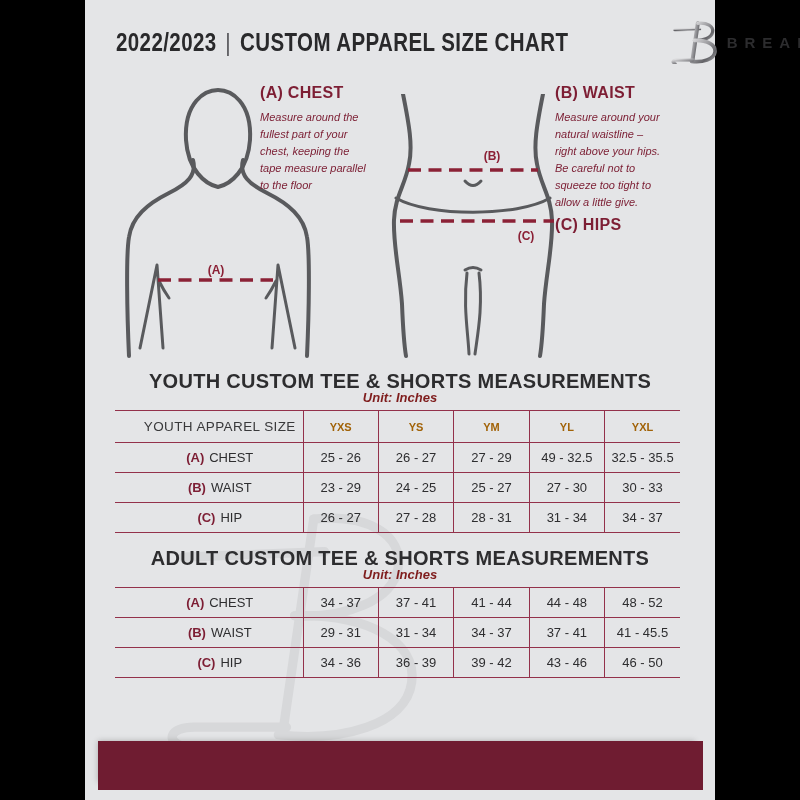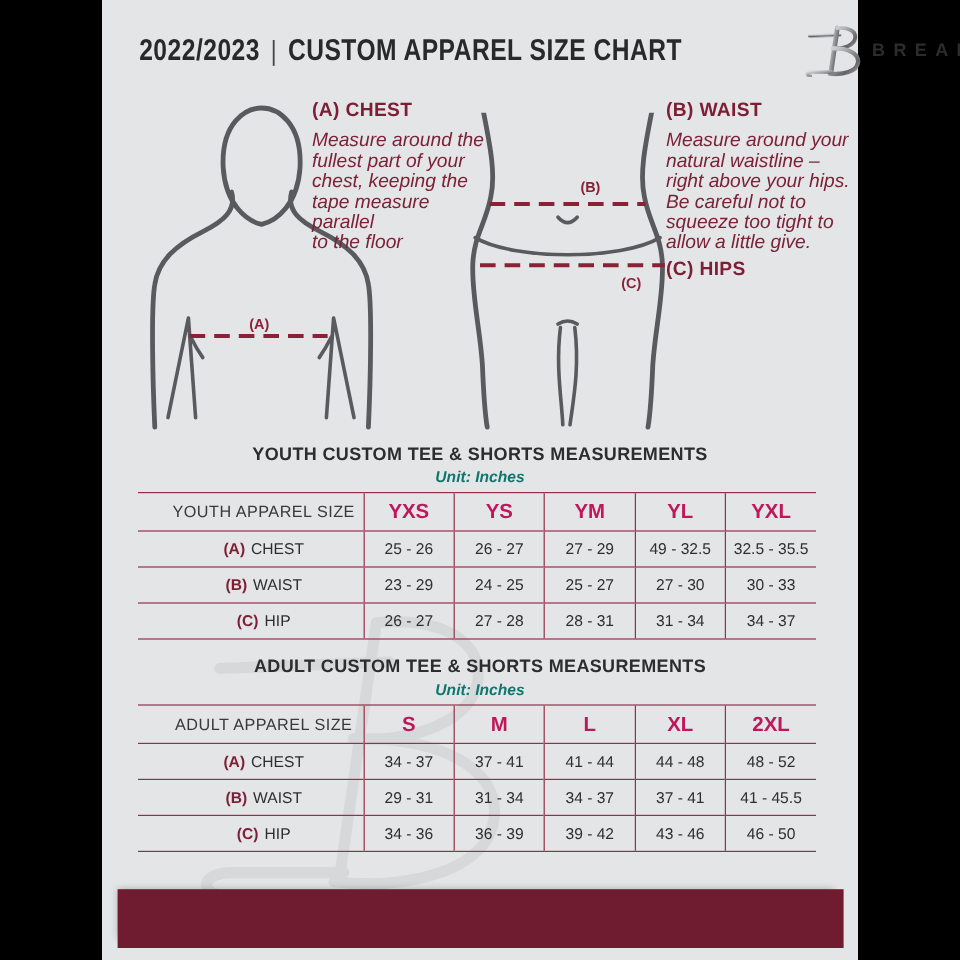--- a/index.html
+++ b/index.html
@@ -27,61 +27,61 @@
     font-weight:bold;font-size:15px;letter-spacing:7px;color:#2c2c2e;
     white-space:nowrap;margin-right:-7px;
   }
   
   .msec{position:absolute;z-index:2}
   #sec-chest{left:175px;top:84px;width:152px}
   #sec-waist{left:470px;top:84px;width:155px}
   #sec-hips{left:470px;top:216px;width:155px}
   .m-heading{font-weight:bold;font-size:16px;color:#7d1e34;letter-spacing:.3px}
   .m-desc{
-    margin-top:7px;font-style:italic;font-size:16px;line-height:17px;
+    margin-top:7px;font-style:italic;font-size:11px;line-height:17px;
     color:#7d2136;white-space:pre-line;
   }
   
   .fig{position:absolute;z-index:1}
   #fig-upper{left:38px;top:82px;width:202px;height:278px}
   #fig-lower{left:303px;top:94px;width:170px;height:266px}
   .fig path{fill:none;stroke:#595a5d;stroke-width:4;stroke-linecap:round;stroke-linejoin:round}
   .fig path.thin{stroke-width:3}
   .fig .dash{stroke:#8b2136;stroke-width:3.4;stroke-dasharray:13 7.5;stroke-linecap:butt}
   .fig text{
     fill:#8b2136;font-weight:bold;font-size:12px;
     font-family:"Liberation Sans", sans-serif;text-anchor:middle;
   }
   
   .tbl-title{
     position:absolute;left:0;width:100%;text-align:center;z-index:2;
-    font-weight:bold;font-size:15px;color:#2d2d2f;letter-spacing:.3px;
+    font-weight:bold;font-size:20px;color:#2d2d2f;letter-spacing:.3px;
   }
   .tbl-unit{
     position:absolute;left:0;width:100%;text-align:center;z-index:2;
-    font-style:italic;font-weight:bold;font-size:13px;color:#0f766e;
+    font-style:italic;font-weight:bold;font-size:13px;color:#7f1d1d;
   }
   #youth-title{top:370px}
   #youth-unit{top:390px}
   #adult-title{top:547px}
   #adult-unit{top:567px}
   table.size-table{
     position:absolute;left:30px;width:565px;z-index:2;
     border-collapse:collapse;table-layout:fixed;
   }
   #youth-table{top:410px}
   #adult-table{top:587px}
   .size-table td{
     border-top:1.5px solid #93314b;height:29px;padding:0;
     text-align:center;font-size:13px;color:#2e2e30;background:transparent;
   }
   .size-table tr:last-child td{border-bottom:1.5px solid #93314b}
   .size-table td + td{border-left:1.5px solid #93314b}
   .size-table td.lab{text-align:center;padding-left:22px}
-  .size-table tr.head td{height:31px;font-weight:bold;font-size:17px;color:#be185d}
+  .size-table tr.head td{height:31px;font-weight:bold;font-size:11px;color:#a16207}
   .size-table tr.head td.lab{
     font-weight:normal;font-size:13.5px;color:#39393b;letter-spacing:.4px;
   }
   .pfx{font-weight:bold;color:#7d1e34;margin-right:5px}
   
   #watermark{position:absolute;left:60px;top:500px;width:283px;height:250px;z-index:0}
   #watermark path{fill:none;stroke:#d7d8da;stroke-width:1.7;stroke-linecap:round}
   .footer{
     position:absolute;left:13px;top:741px;width:605px;height:49px;
     background:#6f1c31;z-index:3;
@@ -226,28 +226,20 @@
   <table class="size-table" id="adult-table">
     <colgroup>
         <col style="width:188px">
         <col>
         <col>
         <col>
         <col>
         <col>
       </colgroup>
     <tbody>
-        <tr class="head">
-      <td class="lab">ADULT APPAREL SIZE</td>
-      <td>S</td>
-      <td>M</td>
-      <td>L</td>
-      <td>XL</td>
-      <td>2XL</td>
-    </tr>
     <tr>
       <td class="lab"><span class="pfx">(A)</span><span>CHEST</span></td>
       <td>34 - 37</td>
       <td>37 - 41</td>
       <td>41 - 44</td>
       <td>44 - 48</td>
       <td>48 - 52</td>
     </tr>
     <tr>
       <td class="lab"><span class="pfx">(B)</span><span>WAIST</span></td>

